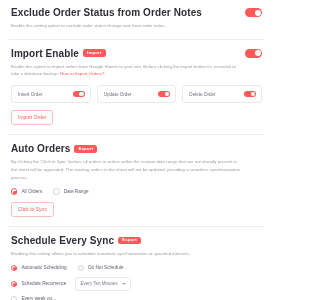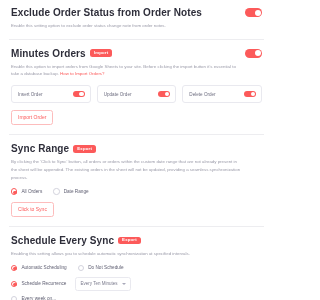--- a/index.html
+++ b/index.html
@@ -105,21 +105,21 @@
       </div>
     </div>
     <div class="desc">Enable this setting option to exclude order status change note from order notes.</div>
   </div>
 
   <div class="divider" style="margin-top:9px;"></div>
 
   <div class="section" style="padding-top:8px;">
     <div class="sec-head">
       <div class="title-wrap">
-        <span class="sec-title">Minutes Orders</span>
+        <span class="sec-title">Import Enable</span>
         <span class="badge">Import</span>
       </div>
       <div class="toggle">
         <div class="knob"></div>
       </div>
     </div>
     <div class="desc">
       <span>Enable this option to import orders from Google Sheets to your site. Before clicking the import button it's essential to take a database backup.</span>
       <span class="lnk">How to Import Orders?</span>
     </div>
@@ -145,21 +145,21 @@
       </div>
     </div>
 
     <div class="btn-outline">Import Order</div>
   </div>
 
   <div class="divider" style="margin-top:9px;"></div>
 
   <div class="section" style="padding-top:8px;">
     <div class="title-wrap">
-      <span class="sec-title">Sync Range</span>
+      <span class="sec-title">Auto Orders</span>
       <span class="badge">Export</span>
     </div>
     <div class="desc">By clicking the 'Click to Sync' button, all orders or orders within the custom date range that are not already present in the sheet will be appended. The existing orders in the sheet will not be updated, providing a seamless synchronization process.</div>
 
     <div class="radio-row">
       <div class="radio">
         <span class="dot on"></span>
         <span class="radio-label">All Orders</span>
       </div>
       <div class="radio">

